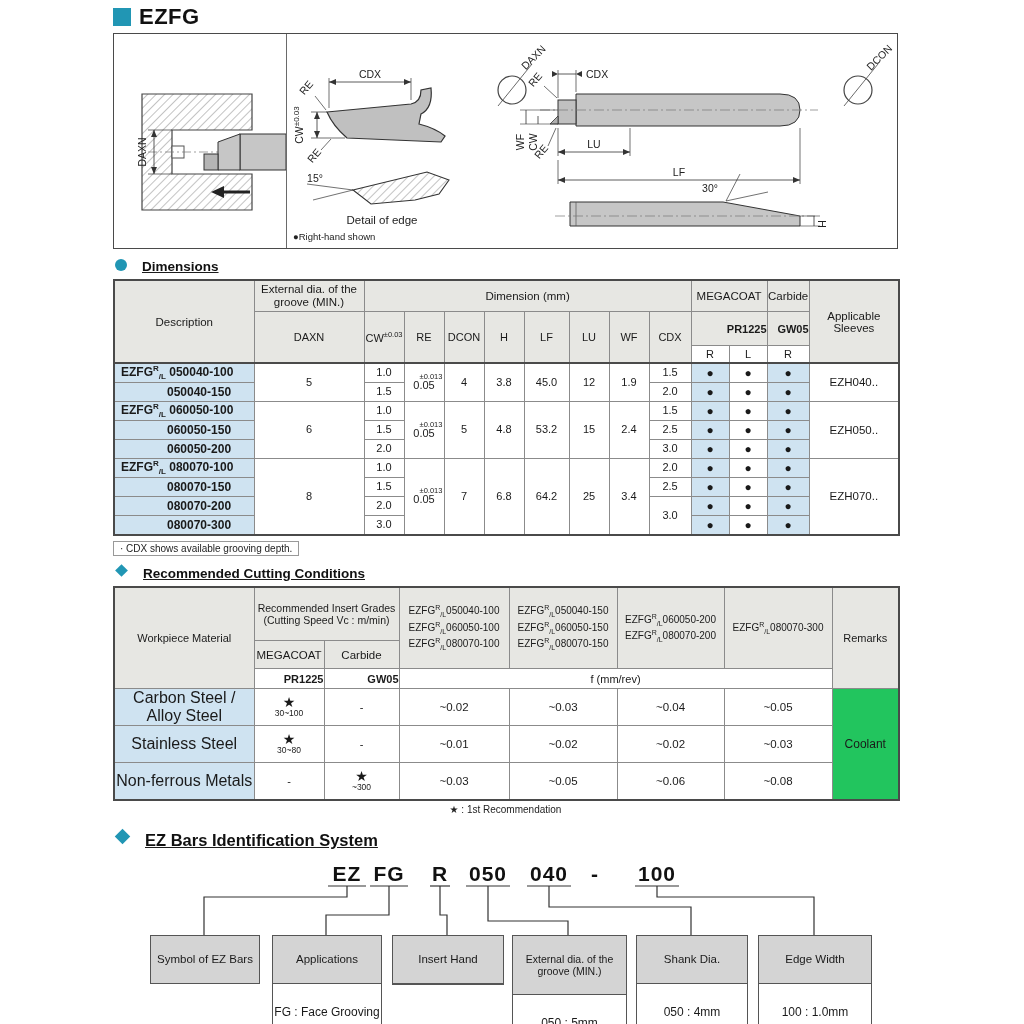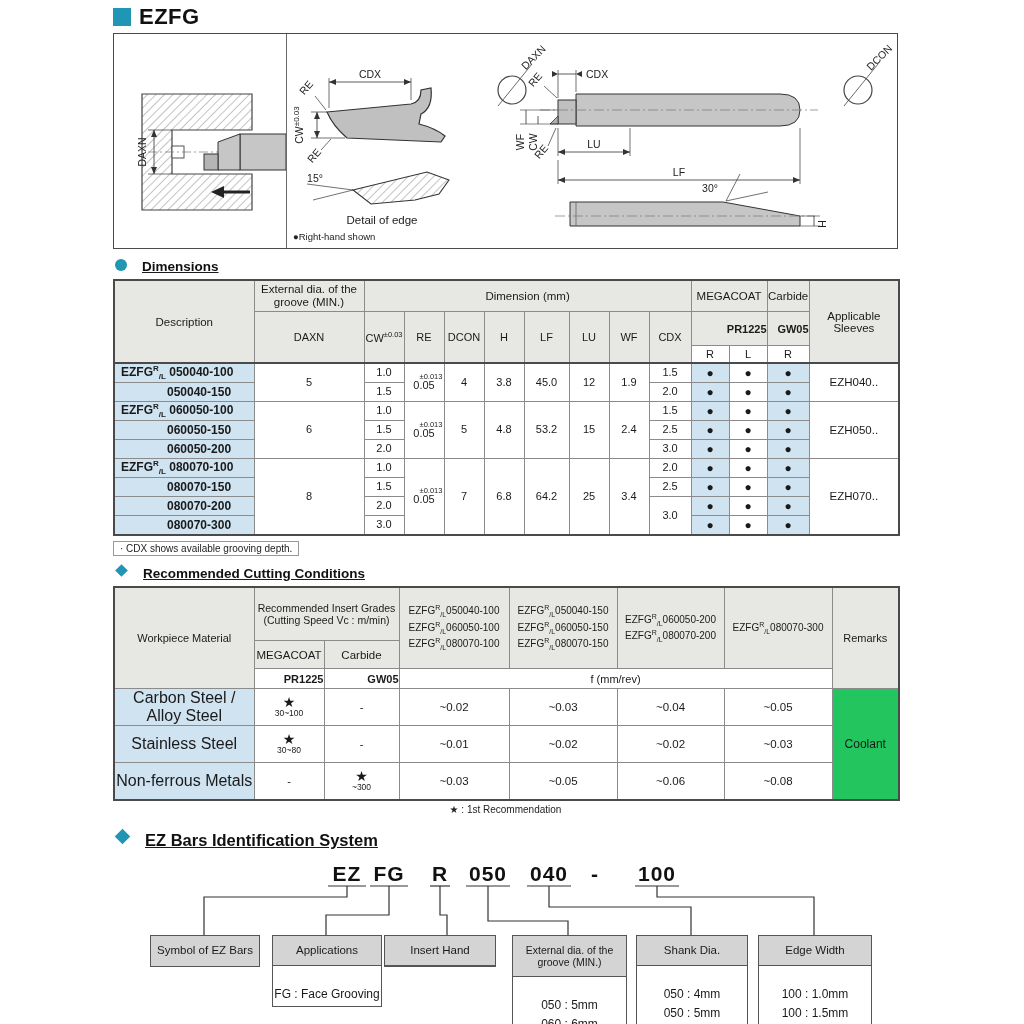--- a/index.html
+++ b/index.html
@@ -74,21 +74,21 @@
   .star-cell .range{display:block;font-size:8.5px;line-height:9px;}
   .f-val{font-size:11.5px;}
   .remarks-cell{font-size:12px;background:#22c55e;}
   .cut-foot{width:785px;text-align:center;font-size:10px;margin-top:3px;color:#222;}
 
   
   .ids{position:relative;width:785px;height:200px;margin-top:2px;}
   .code-part{position:absolute;top:4px;transform:translateX(-50%);font-size:21px;font-weight:700;letter-spacing:1px;color:#111;}
   .conn-svg{position:absolute;left:0;top:27px;}
   .idbox{position:absolute;top:77px;border:1.5px solid #555;background:#fff;}
-  .idbox-h{background:#d4d4d4;border-bottom:1.5px solid #555;min-height:30px;display:flex;align-items:center;justify-content:center;font-size:11.5px;text-align:center;line-height:1.15;padding:8px 2px;box-sizing:border-box;}
+  .idbox-h{background:#d4d4d4;border-bottom:1.5px solid #555;min-height:30px;display:flex;align-items:center;justify-content:center;font-size:11.5px;text-align:center;line-height:1.15;padding:17px 2px;box-sizing:border-box;}
   .idbox-h.sm{font-size:10.5px;}
   .idbox.no-opts .idbox-h{border-bottom:none;}
   .idbox-opts{padding:19px 0 2px;}
   .idbox-opt{font-size:12px;line-height:19px;text-align:center;}
 </style>
 </head>
 <body>
 
 <div class="page">
 <div class="content">
@@ -491,21 +491,21 @@
 
     <div class="idbox no-opts" style="left:37px;width:108px">
       <div class="idbox-h">Symbol of EZ Bars</div>
     </div>
     <div class="idbox" style="left:159px;width:108px">
       <div class="idbox-h">Applications</div>
       <div class="idbox-opts">
         <div class="idbox-opt">FG : Face Grooving</div>
       </div>
     </div>
-    <div class="idbox" style="left:271px;width:110px">
+    <div class="idbox" style="left:279px;width:110px">
       <div class="idbox-h">Insert Hand</div>
     </div>
     <div class="idbox" style="left:399px;width:113px">
       <div class="idbox-h sm">External dia. of the groove (MIN.)</div>
       <div class="idbox-opts">
         <div class="idbox-opt">050 : 5mm</div>
         <div class="idbox-opt">060 : 6mm</div>
         <div class="idbox-opt">080 : 8mm</div>
       </div>
     </div>

